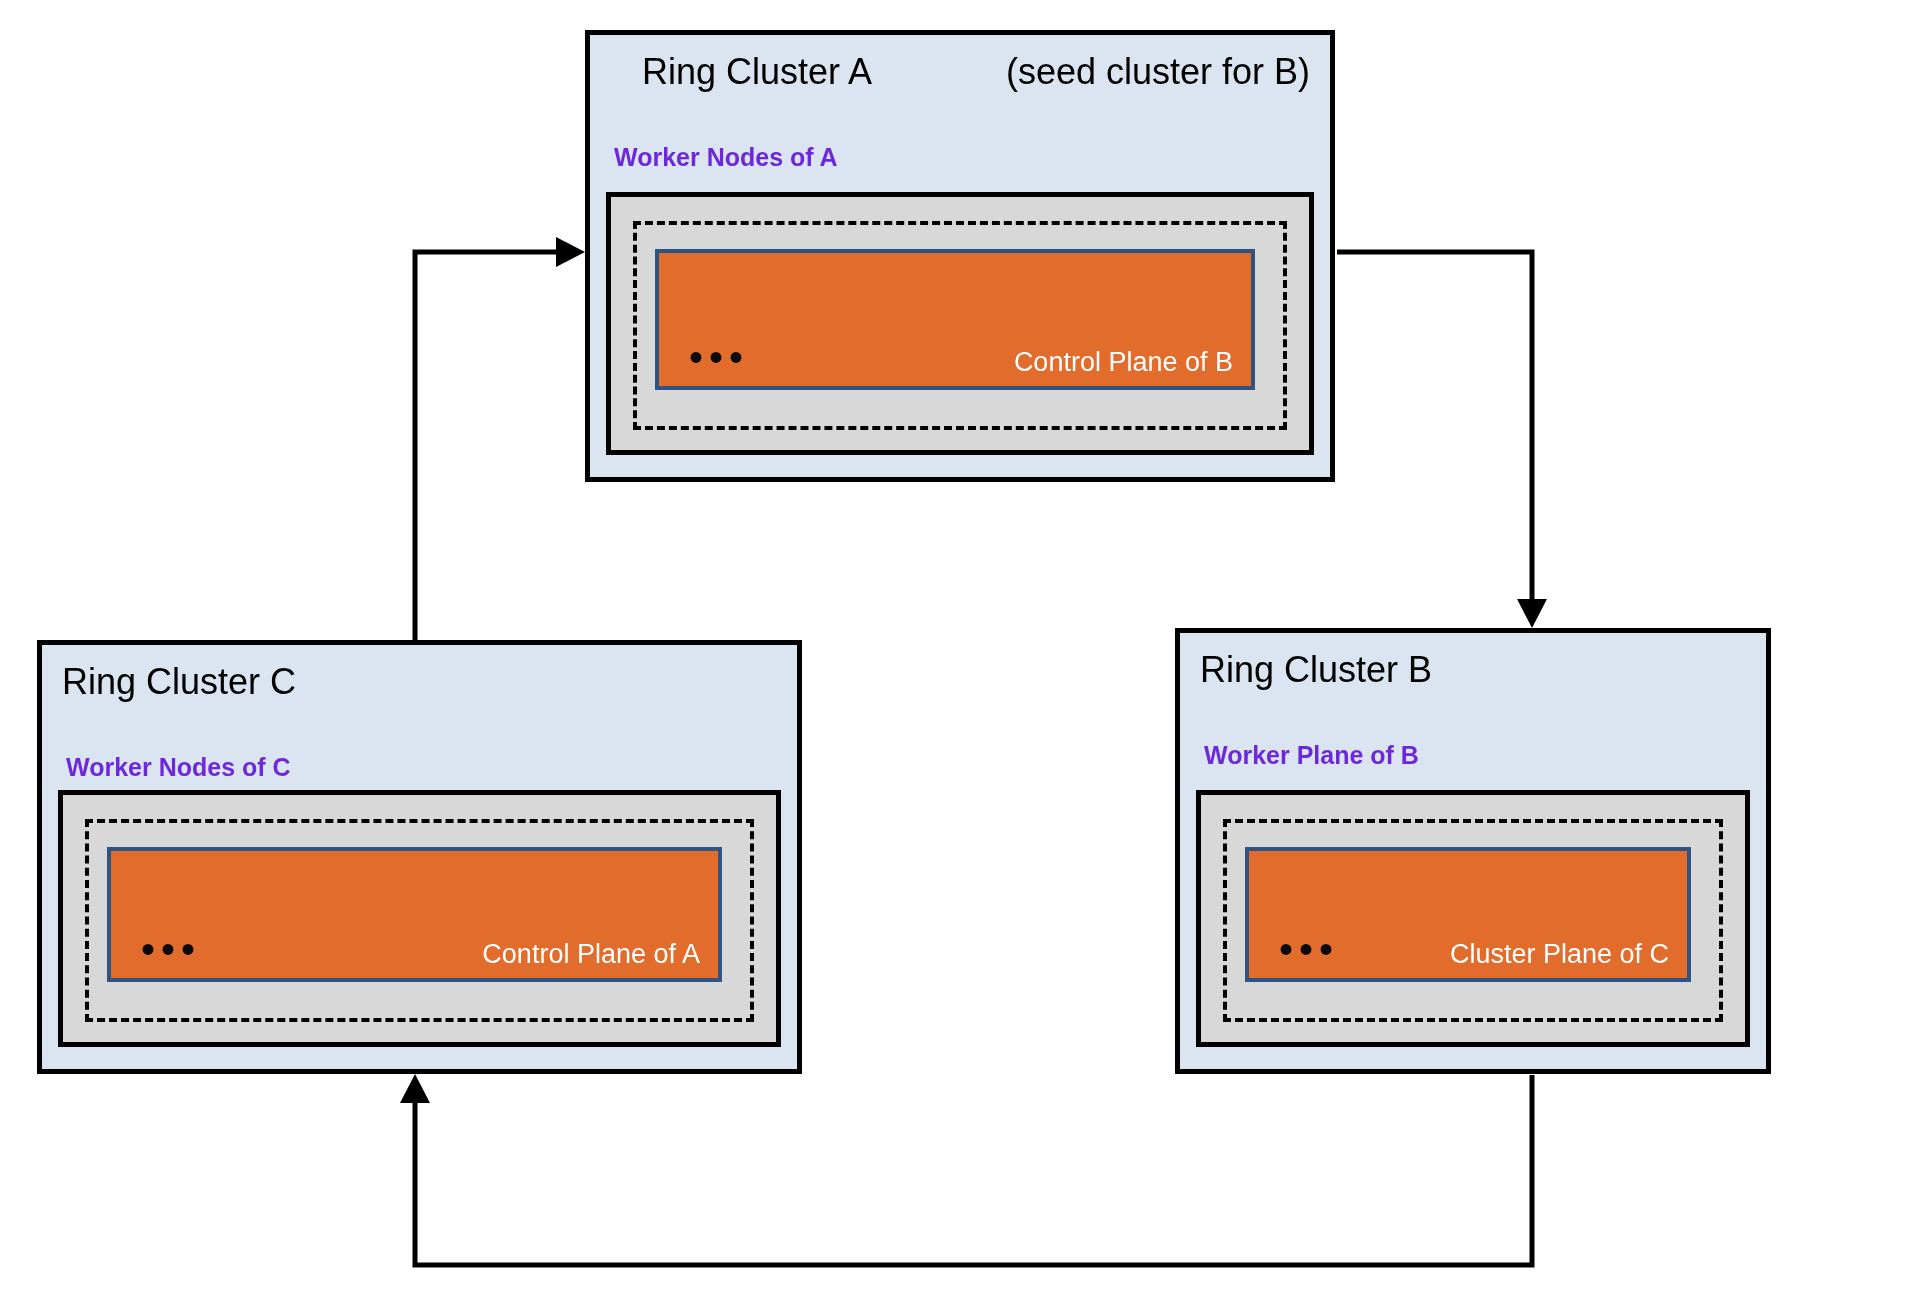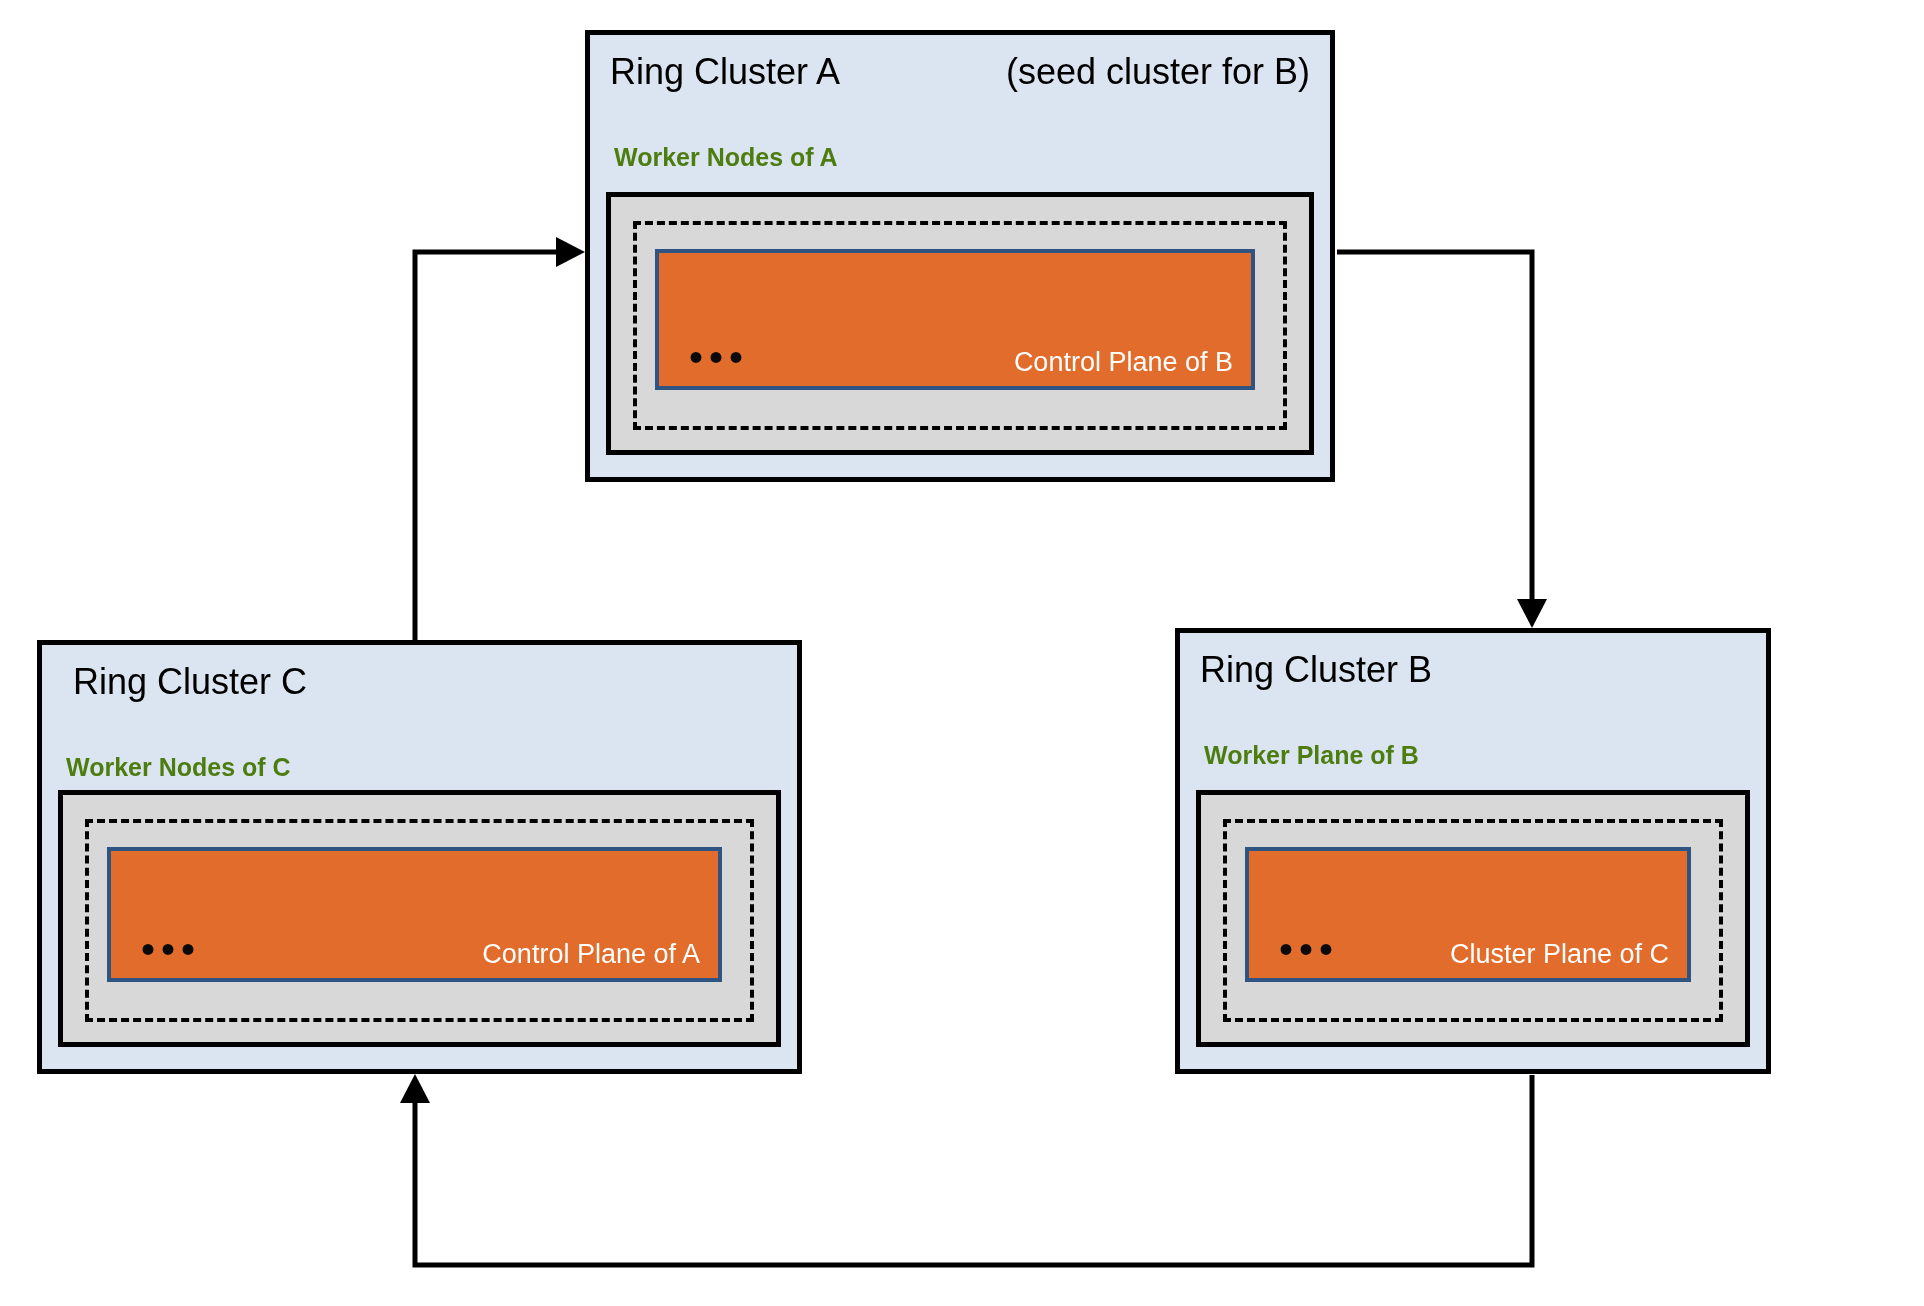--- a/index.html
+++ b/index.html
@@ -16,41 +16,41 @@
     left: 0; top: 0;
     width: 1924px; height: 1306px;
     pointer-events: none;
   }
   .cluster {
     position: absolute;
     background: #dbe5f1;
     border: 5px solid #000000;
     box-sizing: border-box;
   }
-  .cluster-a { left: 585px; top: 30px;  width: 750px; height: 452px; }
-  .cluster-c { left: 37px;  top: 640px; width: 765px; height: 434px; padding-left: 11px; }
+  .cluster-a { left: 585px; top: 30px;  width: 750px; height: 452px; padding-left: 32px; }
+  .cluster-c { left: 37px;  top: 640px; width: 765px; height: 434px; }
   .cluster-b { left: 1175px;top: 628px; width: 596px; height: 446px; }
 
   .title-row {
     display: flex;
     justify-content: space-between;
     align-items: baseline;
     padding: 16px 20px 0 20px;
     font-size: 36px;
     line-height: 1.15;
     color: #000000;
     white-space: nowrap;
   }
   .worker-label {
     position: absolute;
     left: 24px;
     top: 108px;
     font-size: 25px;
     font-weight: 700;
-    color: #4d7c0f;
+    color: #6d28d9;
   }
   .gray-box {
     position: absolute;
     left: 16px; right: 16px;
     top: 157px; bottom: 22px;
     background: #d8d8d8;
     border: 5px solid #000000;
     box-sizing: border-box;
   }
   .cluster-c .gray-box { top: 145px; }

